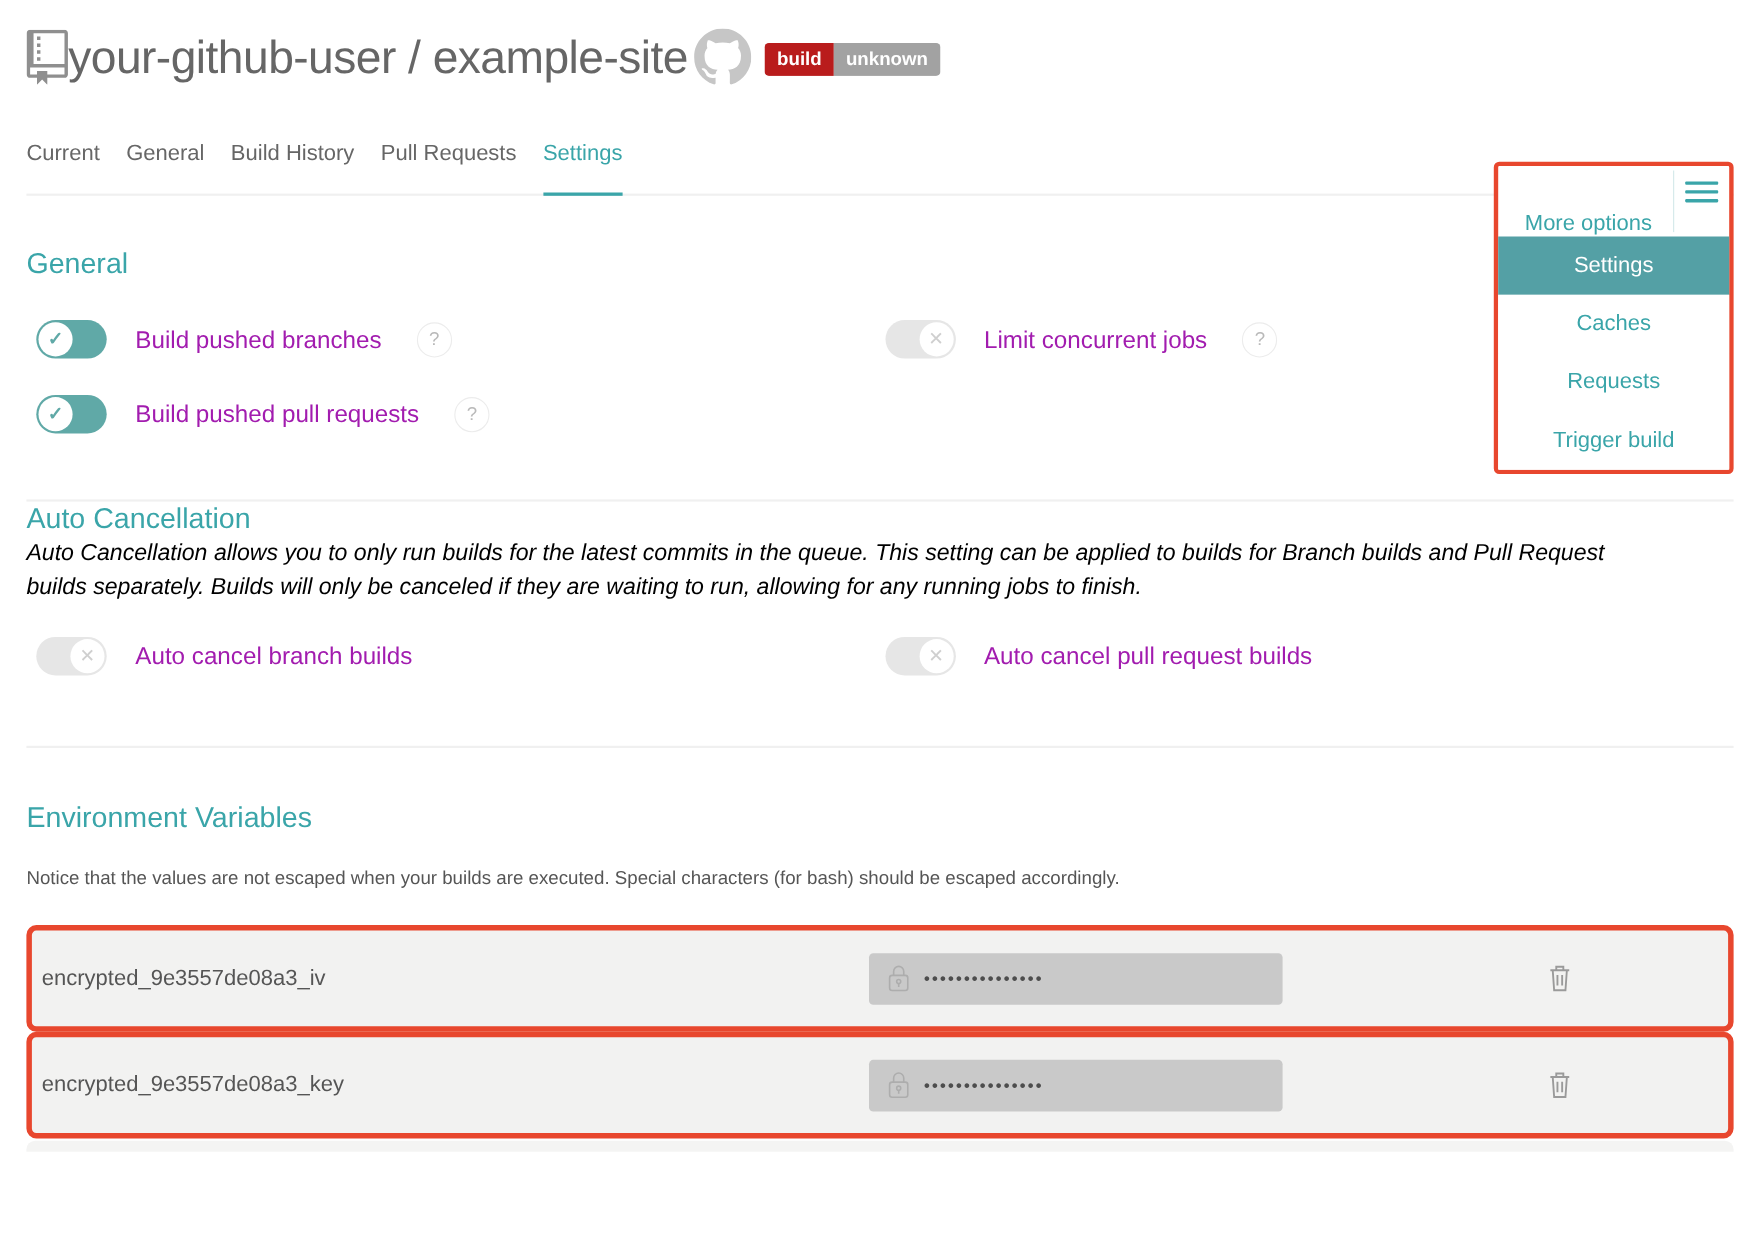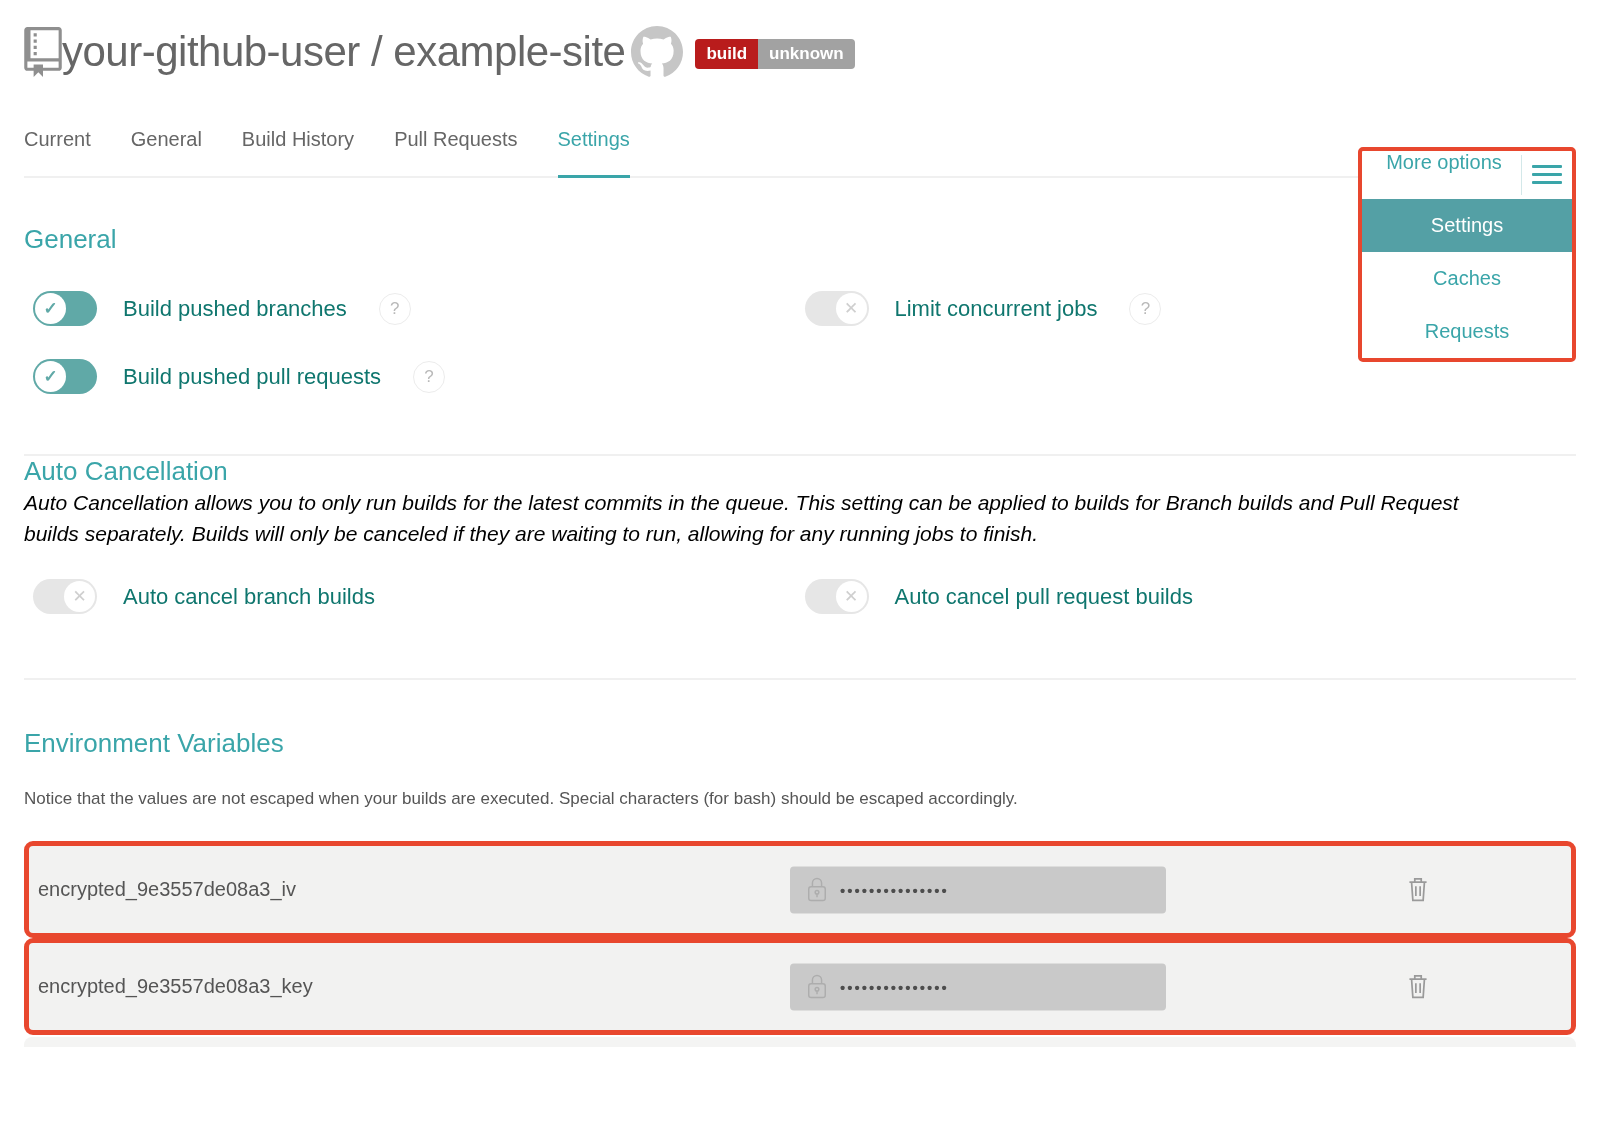--- a/index.html
+++ b/index.html
@@ -13,30 +13,30 @@
   
   .hdr { display:flex; align-items:center; margin-top:20px; height:64px; }
   .repo-icon { flex:0 0 auto; }
   .hdr h1 { font-size:42px; font-weight:400; color:#666; letter-spacing:-0.5px; white-space:nowrap; }
   .gh-icon { flex:0 0 auto; margin-left:6px; }
   .badge { display:inline-flex; border-radius:4px; overflow:hidden; font-size:17px; font-weight:700; color:#fff; margin-left:12px; margin-top:4px; }
   .badge .b-left  { background:#b91c1c; padding:5px 11px; }
   .badge .b-right { background:#a2a2a2; padding:5px 11px; }
 
   
-  .tabs { display:flex; gap:40px; margin-top:44px; border-bottom:2px solid #f0f0f0; }
+  .tabs { display:flex; gap:24px; margin-top:44px; border-bottom:2px solid #f0f0f0; }
   .tab { font-size:20px; color:#666; padding-bottom:24px; cursor:pointer; }
   .tab.active { color:#3aa5a9; border-bottom:3px solid #3aa5a9; margin-bottom:-2px; }
 
   
   .dropdown {
     position:absolute; top:127px; right:24px; width:218px;
     border:4px solid #e8472e; border-radius:5px; background:#fff; z-index:10;
   }
-  .dd-head { position:relative; height:48px; display:flex; align-items:flex-start; }
+  .dd-head { position:relative; height:64px; display:flex; align-items:flex-end; }
   .dd-label { flex:1; text-align:center; font-size:20px; color:#3aa5a9; padding-right:46px; cursor:pointer; }
   .dd-sep { position:absolute; right:50px; top:4px; bottom:4px; width:1px; background:#d3e8e9; }
   .hamburger { position:absolute; right:10px; top:14px; width:30px; cursor:pointer; }
   .hamburger span { display:block; width:30px; height:3px; background:#3aa5a9; margin-bottom:5px; border-radius:1px; }
   .dd-menu { }
   .dd-item { height:53px; line-height:53px; text-align:center; font-size:20px; color:#3aa5a9; background:#fff; cursor:pointer; }
   .dd-item.selected { background:#54a0a5; color:#fff; }
 
   
   h2.section { font-size:26px; font-weight:400; color:#3aa5a9; }
@@ -49,21 +49,21 @@
   .toggle-row { display:flex; align-items:center; gap:26px; }
   .toggle { position:relative; display:inline-block; width:64px; height:35px; border-radius:18px; flex:0 0 auto; cursor:pointer; }
   .toggle.on  { background:#60a9a7; }
   .toggle.off { background:#e6e6e6; }
   .knob {
     position:absolute; top:2px; width:31px; height:31px; background:#fff; border-radius:50%;
     display:flex; align-items:center; justify-content:center; font-size:17px; font-weight:700;
   }
   .toggle.on  .knob { left:2px;  color:#60a9a7; }
   .toggle.off .knob { right:2px; color:#cfcfcf; font-weight:400; }
-  .toggle-label { font-size:22px; color:#0f766e; }
+  .toggle-label { font-size:22px; color:#a21caf; }
   .help {
     width:32px; height:32px; border-radius:50%; border:1px solid #ececec; background:#fff;
     color:#b9b9b9; font-size:17px; display:flex; align-items:center; justify-content:center;
     margin-left:6px; cursor:pointer; flex:0 0 auto;
   }
 
   .sec-auto h2 { }
   .sec-auto p  { font-size:21px; line-height:31px; color:#000000; max-width:1460px;font-style:italic; }
   .sec-auto .toggle-grid { margin-top:30px; }
 
@@ -118,20 +118,21 @@
       <span class="hamburger">
           <span></span>
           <span></span>
           <span></span>
         </span>
     </div>
     <div class="dd-menu">
       <div class="dd-item selected">Settings</div>
       <div class="dd-item">Caches</div>
       <div class="dd-item">Requests</div>
+      <div class="dd-item">Trigger build</div>
     </div>
   </div>
 
   <section class="sec-general">
     <h2 class="section">General</h2>
     <div class="toggle-grid">
       <div class="toggle-row">
         <span class="toggle on">
           <span class="knob">✓</span>
         </span>

